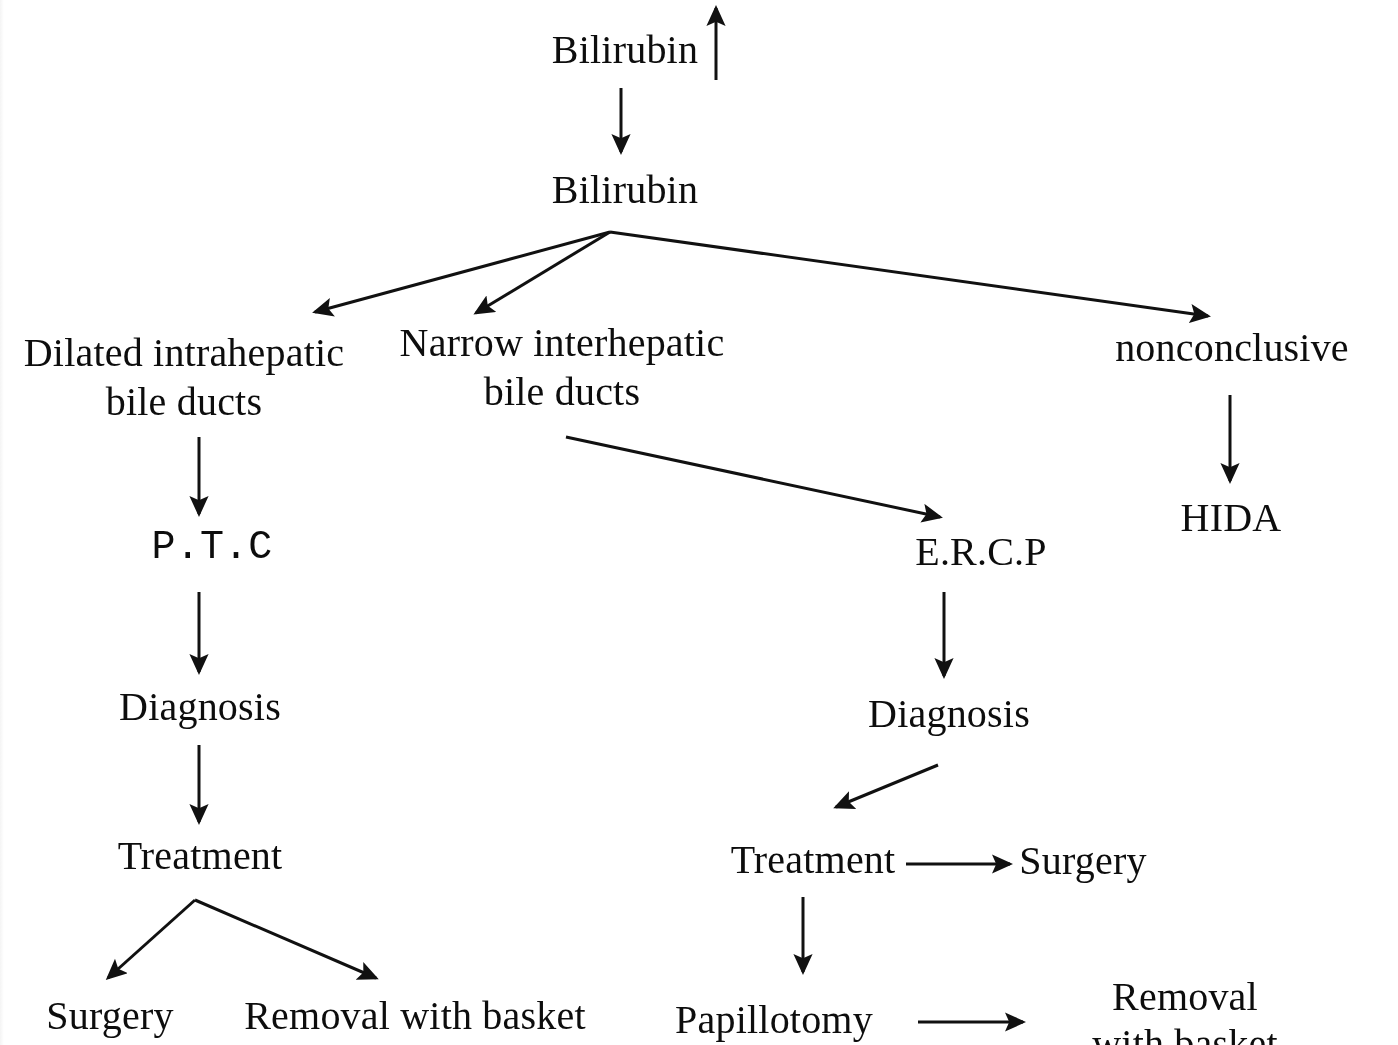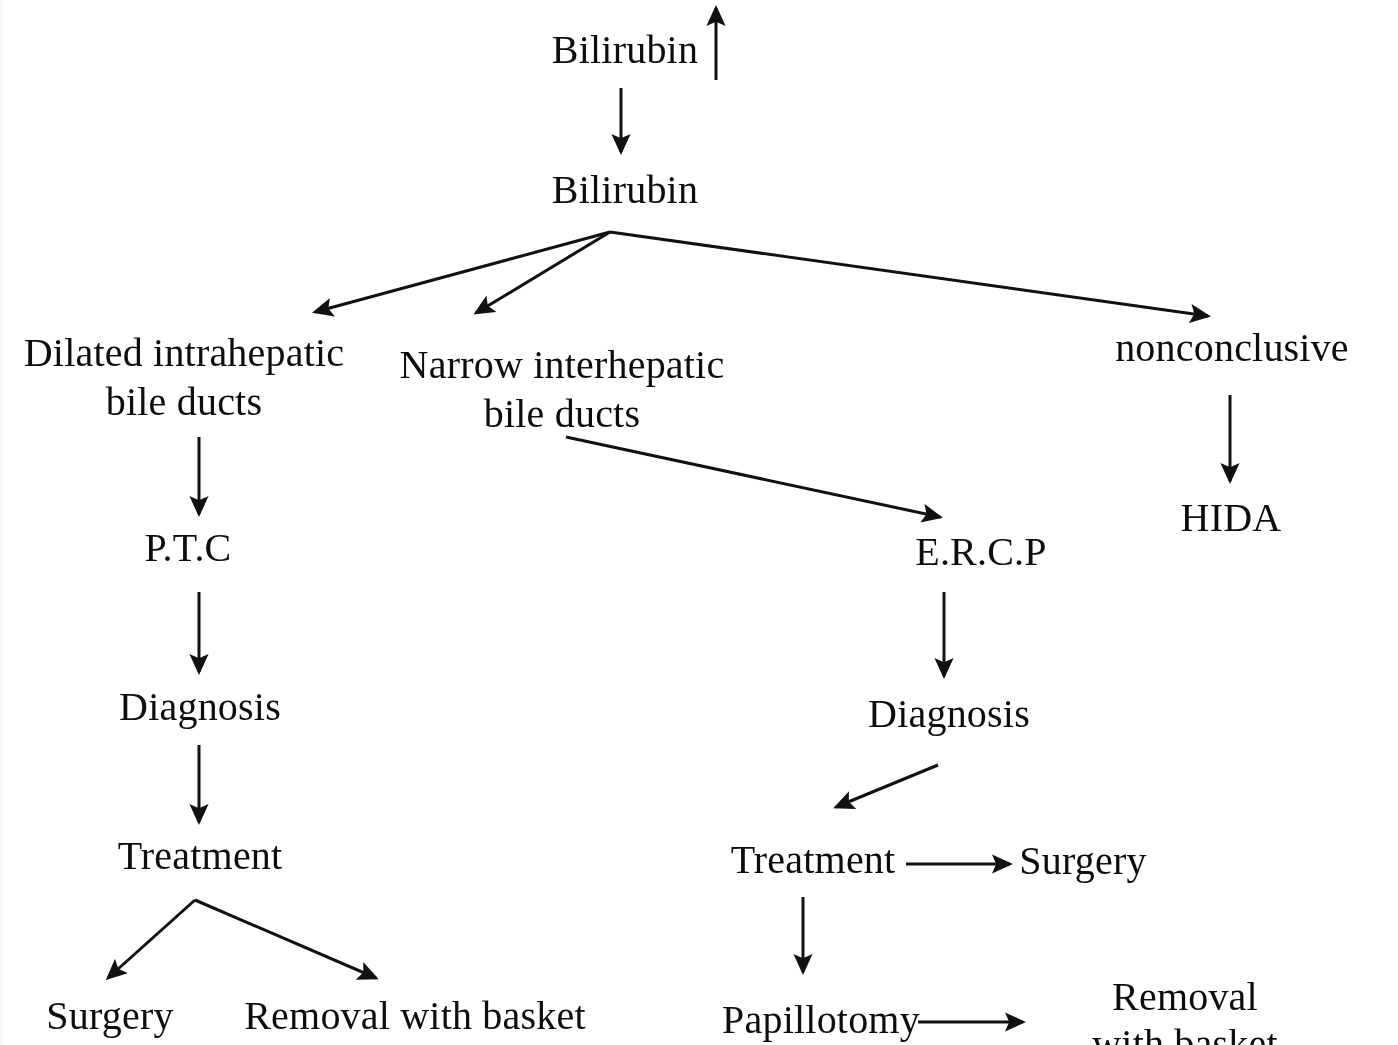--- a/index.html
+++ b/index.html
@@ -85,30 +85,30 @@
         <polyline points="803,897 803,972" class="edge-line" marker-end="url(#arrowhead)"></polyline>
         <polyline points="918,1022 1023,1022" class="edge-line" marker-end="url(#arrowhead)"></polyline>
       </g>
   </svg>
 
   <div id="node-layer">
       <div class="node" style="left: 625px; top: 50px;">Bilirubin</div>
       <div class="node" style="left: 625px; top: 190px;">Bilirubin</div>
       <div class="node two-line" style="left: 184px; top: 378px;">Dilated intrahepatic
 bile ducts</div>
-      <div class="node two-line" style="left: 562px; top: 390px;">Narrow interhepatic
+      <div class="node two-line" style="left: 562px; top: 368px;">Narrow interhepatic
 bile ducts</div>
       <div class="node" style="left: 1232px; top: 348px;">nonconclusive</div>
       <div class="node" style="left: 1231px; top: 518px;">HIDA</div>
-      <div class="node" style="left: 188px; top: 548px;">P.T.C</div>
+      <div class="node" style="left: 212px; top: 548px; font-family: Liberation Mono, monospace;">P.T.C</div>
       <div class="node" style="left: 981px; top: 552px;">E.R.C.P</div>
       <div class="node" style="left: 200px; top: 707px;">Diagnosis</div>
       <div class="node" style="left: 949px; top: 714px;">Diagnosis</div>
       <div class="node" style="left: 200px; top: 856px;">Treatment</div>
       <div class="node" style="left: 813px; top: 860px;">Treatment</div>
       <div class="node" style="left: 1083px; top: 861px;">Surgery</div>
       <div class="node" style="left: 110px; top: 1016px;">Surgery</div>
       <div class="node" style="left: 415px; top: 1016px;">Removal with basket</div>
-      <div class="node" style="left: 821px; top: 1020px;">Papillotomy</div>
+      <div class="node" style="left: 774px; top: 1020px;">Papillotomy</div>
       <div class="node" style="left: 1185px; top: 1020px;">Removal with basket</div>
     </div>
 
 </div>
 
 </body></html>

